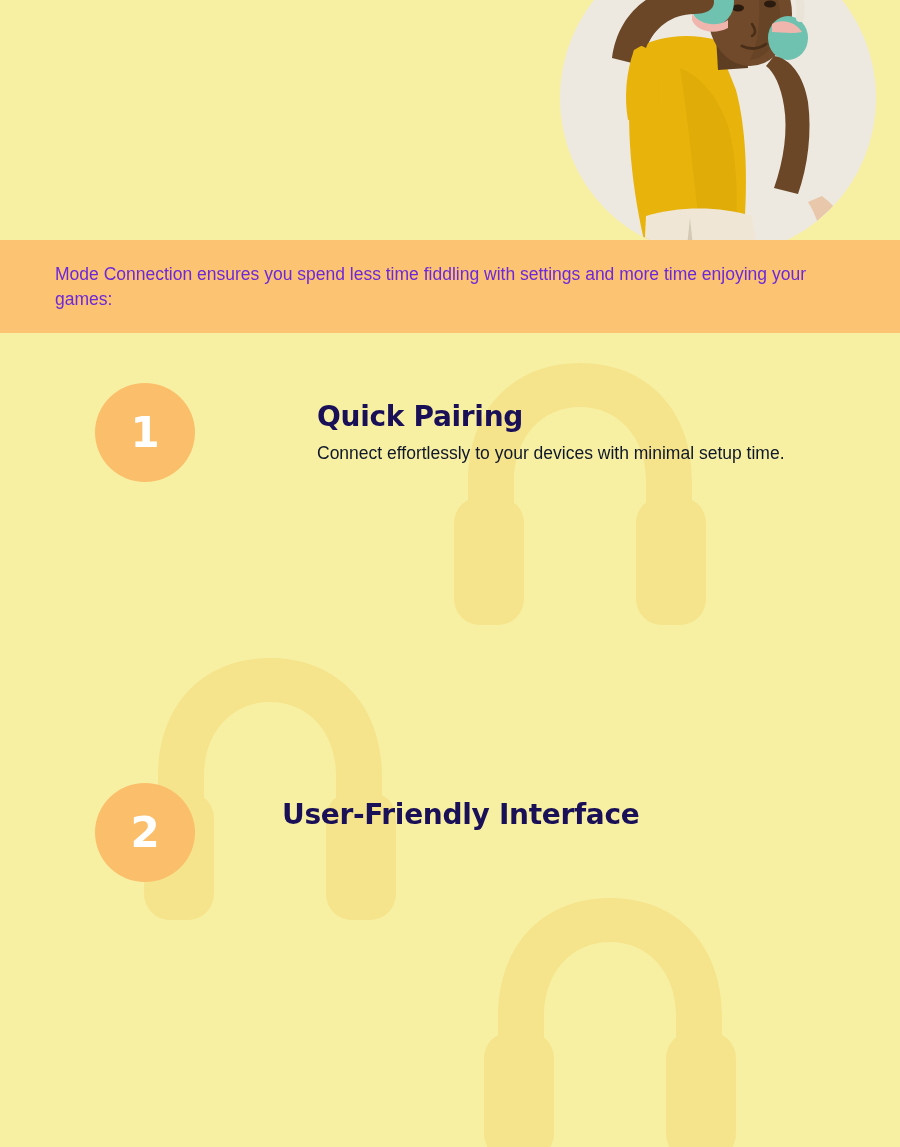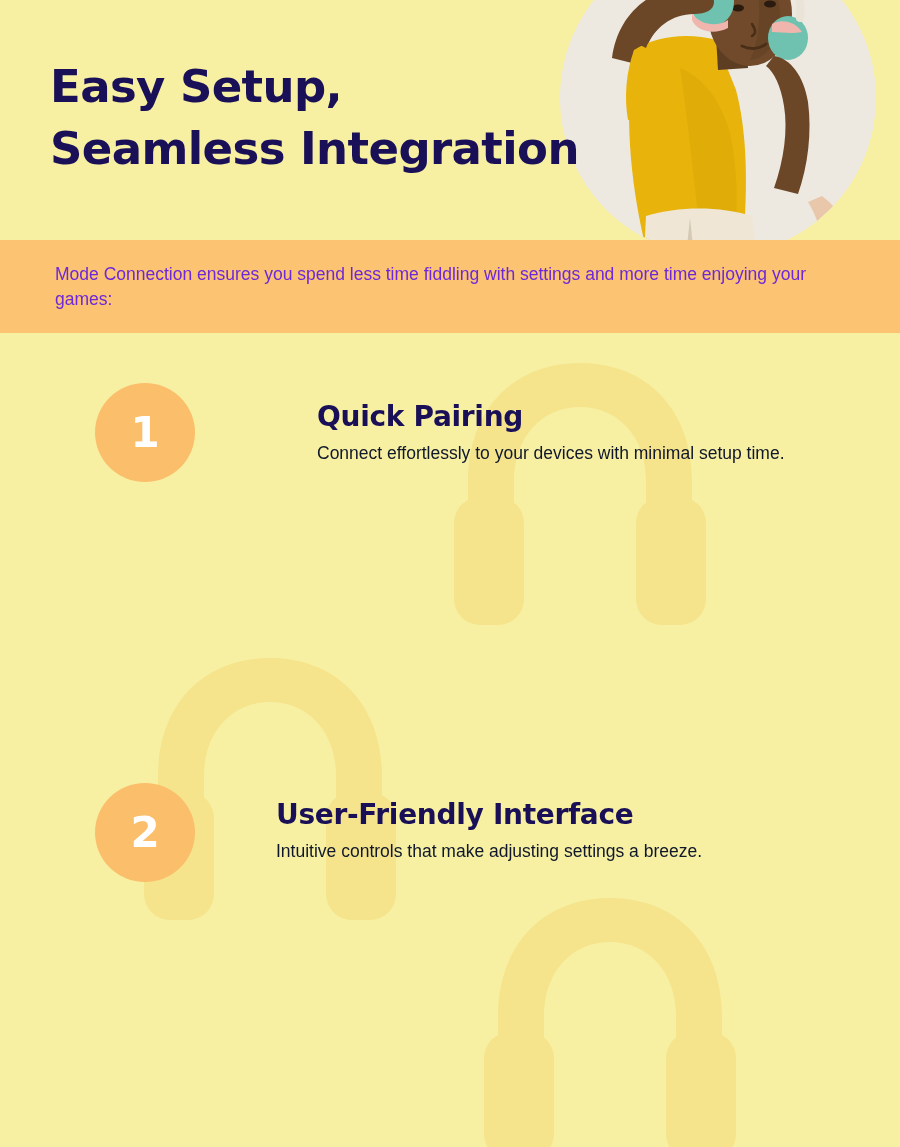--- a/index.html
+++ b/index.html
@@ -141,21 +141,21 @@
     font-size:17.5px;
     line-height:23px;
     color:#0f172a;
   }
 
   
   .item-1 .badge { top:0; }
   .item-2 .badge { top:200px; }
 
   .item-1 .item-body { top:14px;margin-left:41px; }
-  .item-2 .item-body { top:212px; }
+  .item-2 .item-body { top:212px;margin-left:6px; }
 </style>
 </head>
 <body>
 
 <div class="poster">
 
   <div class="watermarks">
 
     <svg class="wm" style="left:430px; top:345px;" width="300" height="300" viewBox="0 0 300 300">
       <path d="M150 18 C 82 18 38 66 38 136 L 38 178 L 84 178 L 84 136 C 84 92 112 62 150 62 C 188 62 216 92 216 136 L 216 178 L 262 178 L 262 136 C 262 66 218 18 150 18 Z" fill="#F5E48C"></path>
@@ -223,24 +223,20 @@
         <path d="M214 116 C 230 118 244 136 248 162 C 252 192 248 226 238 254 L 214 248 C 224 220 228 190 224 166 C 221 146 214 132 206 126 Z" fill="#6B4728"></path>
 
         <path d="M86 276 C 118 266 160 266 192 276 L 198 316 L 84 316 Z" fill="#EFE6D6"></path>
         <path d="M130 278 L 134 316 L 126 316 Z" fill="#C9BCA6" opacity="0.7"></path>
 
         <path d="M262 256 C 278 268 294 290 302 316 L 268 316 C 262 294 256 274 248 262 Z" fill="#E9C7AA"></path>
       </g>
     </svg>
   </div>
 
-  <div class="title-block">
-    <div class="title-line">Easy Setup,</div>
-    <div class="title-line">Seamless Integration</div>
-  </div>
 
   <div class="intro-band">
     <div class="intro-text">Mode Connection ensures you spend less time fiddling with settings and more time enjoying your games:</div>
   </div>
 
   <div class="list">
 
     <div class="item item-1">
       <div class="badge">
         <span class="badge-num">1</span>
@@ -250,21 +246,20 @@
         <div class="item-desc">Connect effortlessly to your devices with minimal setup time.</div>
       </div>
     </div>
 
     <div class="item item-2">
       <div class="badge">
         <span class="badge-num">2</span>
       </div>
       <div class="item-body">
         <div class="item-title">User-Friendly Interface</div>
-        <div class="item-desc">Intuitive controls that make adjusting settings a breeze.</div>
       </div>
     </div>
 
     <div class="item item-3">
       
       
     </div>
 
     <div class="item item-4">
       

